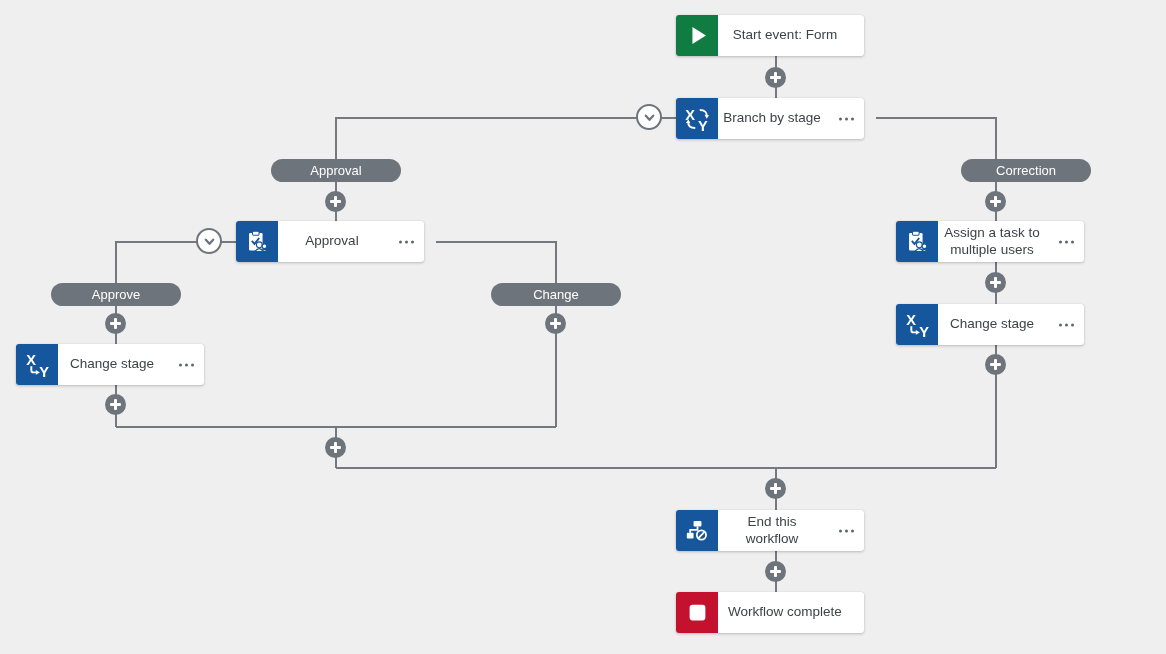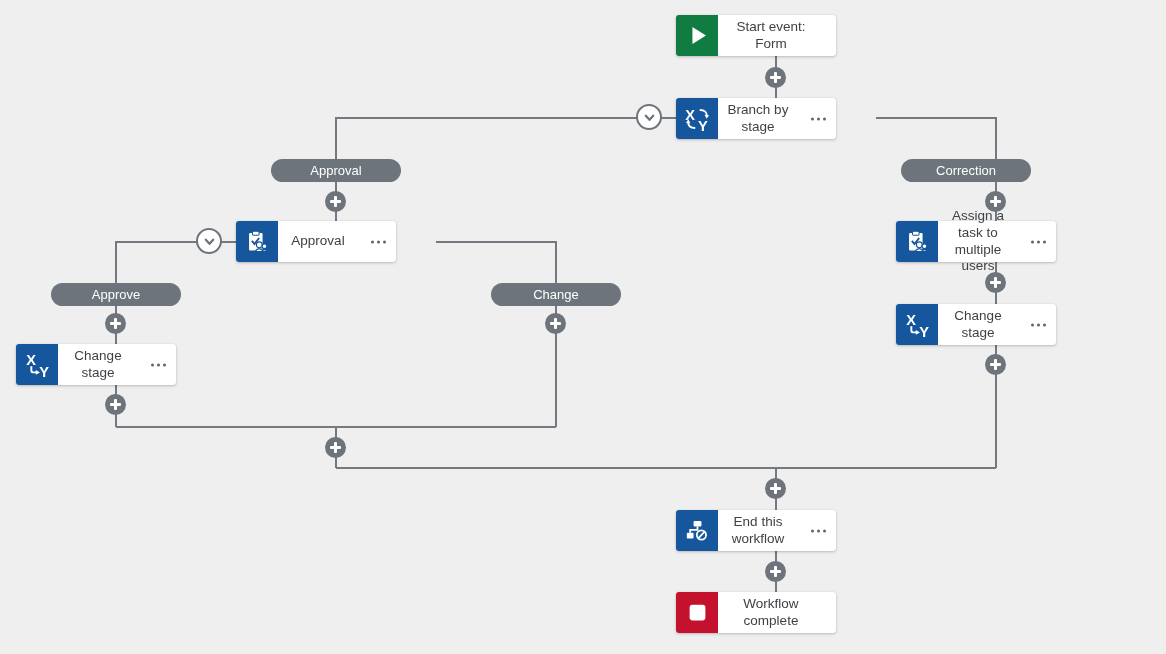--- a/index.html
+++ b/index.html
@@ -10,21 +10,21 @@
   }
   .canvas{
     position:relative;
     width:1166px;height:654px;
     background:#efefef;
     overflow:hidden;
   }
   .wires{position:absolute;left:0;top:0;}
   .node{
     position:absolute;
-    width:160px;height:41px;
+    width:188px;height:41px;
     background:#ffffff;
     border-radius:3px;
     box-shadow:0 1px 3px rgba(0,0,0,.22), 0 0 1px rgba(0,0,0,.12);
     cursor:pointer;
   }
   .node .icon{
     position:absolute;left:0;top:0;
     width:42px;height:41px;
     border-radius:3px 0 0 3px;
     display:flex;align-items:center;justify-content:center;
@@ -106,21 +106,21 @@
       <path d="M336 427 V468"></path>
       <path d="M336 468 H996"></path>
       <path d="M776 468 V510"></path>
       <path d="M776 551 V592"></path>
     </g>
   </svg>
 
   <div class="pill" style="left:271px;top:159px">
       <span>Approval</span>
     </div>
-  <div class="pill" style="left:901px;top:159px">
+  <div class="pill" style="left:961px;top:159px">
       <span>Correction</span>
     </div>
   <div class="pill" style="left:51px;top:283px">
       <span>Approve</span>
     </div>
   <div class="pill" style="left:491px;top:283px">
       <span>Change</span>
     </div>
 
   <div class="node no-menu" style="left:676px;top:15px">

